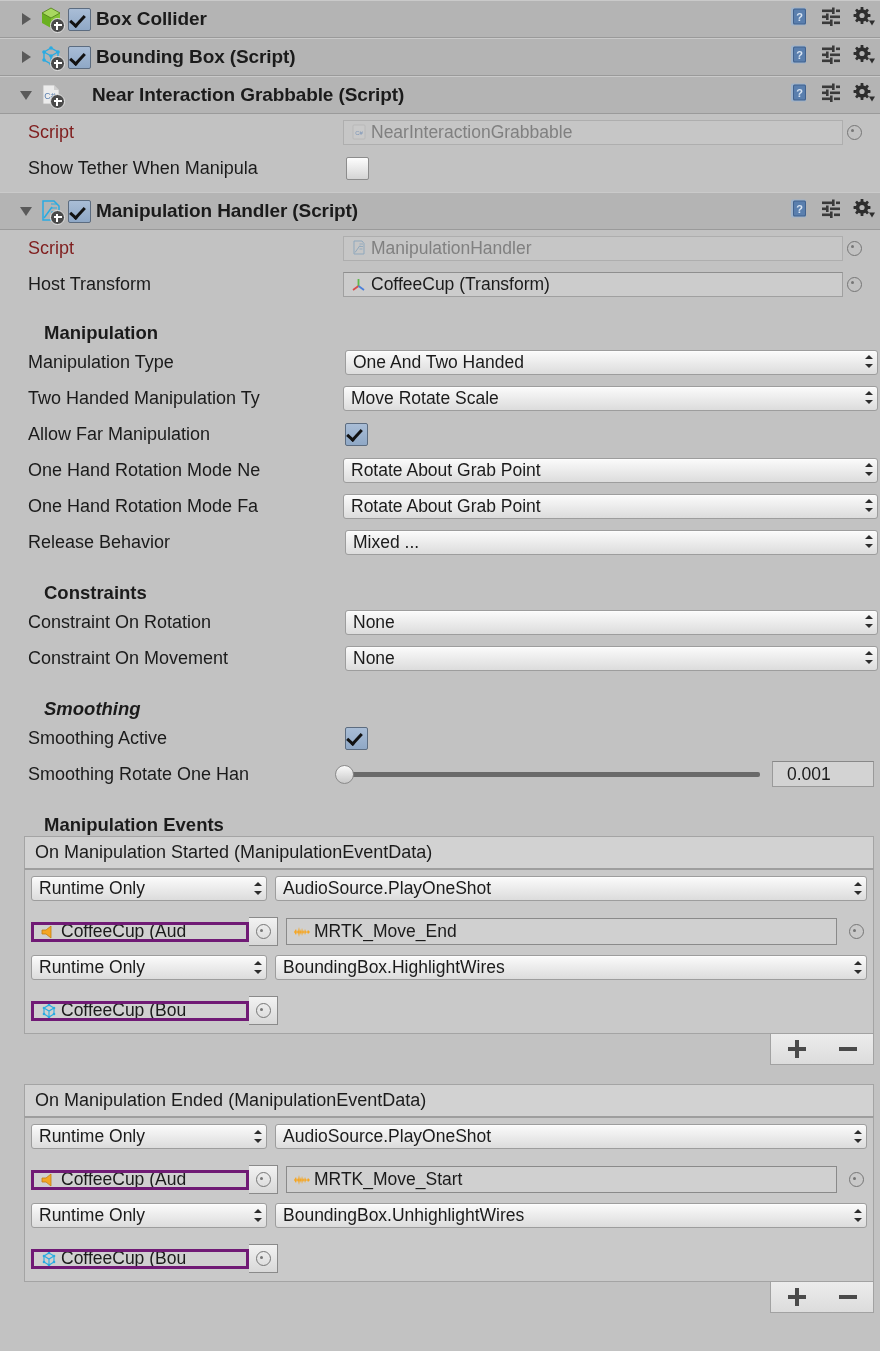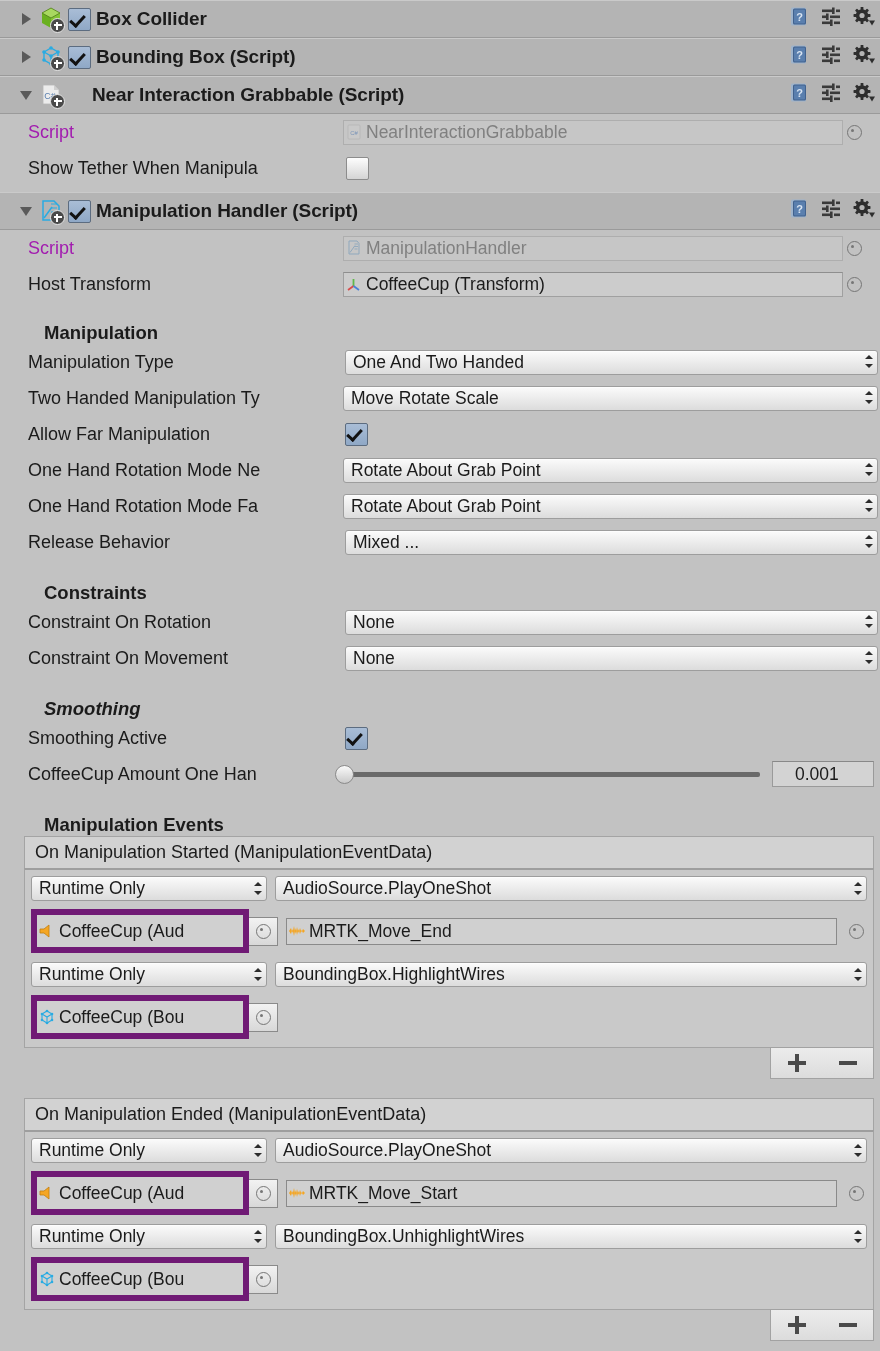--- a/index.html
+++ b/index.html
@@ -126,41 +126,42 @@
     position: relative;
   }
   .row.h36 { height: 36px; }
   .label {
     font-size: 18px;
     color: #1b1b1b;
     white-space: nowrap;
     overflow: hidden;
     flex: 0 0 auto;
   }
-  .label.dim { color: #a21caf; }
+  .label.dim { color: #7f1d1d; }
   .label.w315 { width: 315px; }
 
   .section-title {
     font-weight: bold;
     font-size: 18.5px;
     padding-left: 44px;
     display: flex;
     align-items: flex-end;
     height: 32px;
     box-sizing: border-box;
   }
 
   
   .objfield {
     height: 25px;
     background: #c8c8c8;
     border: 1px solid #a0a0a0;
     border-top-color: #8e8e8e;
     display: flex;
     align-items: center;
+    padding-left: 5px;
     box-sizing: border-box;
     font-size: 17.5px;
     overflow: hidden;
     white-space: nowrap;
   }
   .objfield.disabled { color: #808080; background: #c6c6c6; border-color: #aeaeae; }
   .objfield.active { background: #cccccc; }
 
   .fieldicon {
     width: 19px; height: 19px;
@@ -270,21 +271,21 @@
     border: 1px solid #8a8a8a;
   }
   .numfield {
     width: 102px;
     height: 26px;
     background: #d3d3d3;
     border: 1px solid #9a9a9a;
     border-top-color: #888;
     display: flex;
     align-items: center;
-    padding-left: 22px;
+    padding-left: 14px;
     box-sizing: border-box;
     font-size: 17.5px;
   }
 
   
   .event-block {
     margin: 0 6px 0 24px;
   }
   .event-title {
     height: 32px;
@@ -303,32 +304,32 @@
     border-top: 2px solid #9e9e9e;
     padding: 6px 6px 8px 6px;
     box-sizing: border-box;
   }
   .event-entry { margin-bottom: 9px; }
   .event-entry:last-child { margin-bottom: 0; }
   .entry-line {
     display: flex;
     align-items: center;
     gap: 8px;
-    margin-bottom: 8px;
+    margin-bottom: 16px;
   }
   .entry-line:last-child { margin-bottom: 0; }
 
   .dropdown.dd-narrow { width: 236px; flex: 0 0 236px; }
   .dropdown.dd-wide   { flex: 1 1 auto; }
 
   .objfield.obj-narrow {
     width: 218px; flex: 0 0 218px;
-    height: 44px;
+    height: 20px;
     background: #d0d0d0;
-    border: 6px solid #701a75;
+    border: 3px solid #701a75;
   }
   .objfield.obj-wide {
     flex: 1 1 auto;
     height: 27px;
     background: #d0d0d0;
     border: 1px solid #8a8a8a;
   }
   .picker-box {
     width: 28px; height: 27px;
     flex: 0 0 28px;
@@ -708,21 +709,21 @@
   </div>
 
   <div class="section-title" style="height:44px;font-style:italic;">Smoothing</div>
 
   <div class="row h36">
     <div class="label" style="width:317px;">Smoothing Active</div>
     <div class="pcheck checked"></div>
   </div>
 
   <div class="row h36" style="padding-right:6px;">
-    <div class="label" style="width:315px;">CoffeeCup Amount One Han</div>
+    <div class="label" style="width:315px;">Smoothing Rotate One Han</div>
     <div class="slider-wrap">
       <div class="slider-track">
         <div class="slider-knob"></div>
       </div>
       <div class="numfield">
         <span>0.001</span>
       </div>
     </div>
   </div>
 

